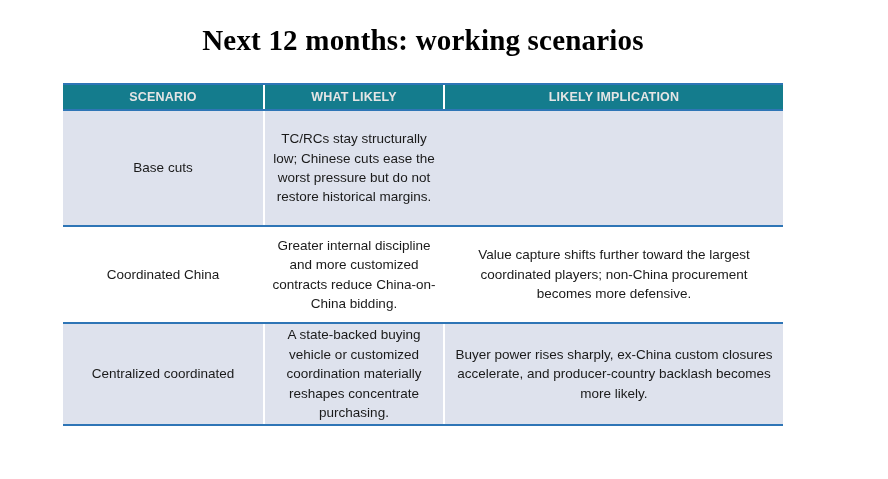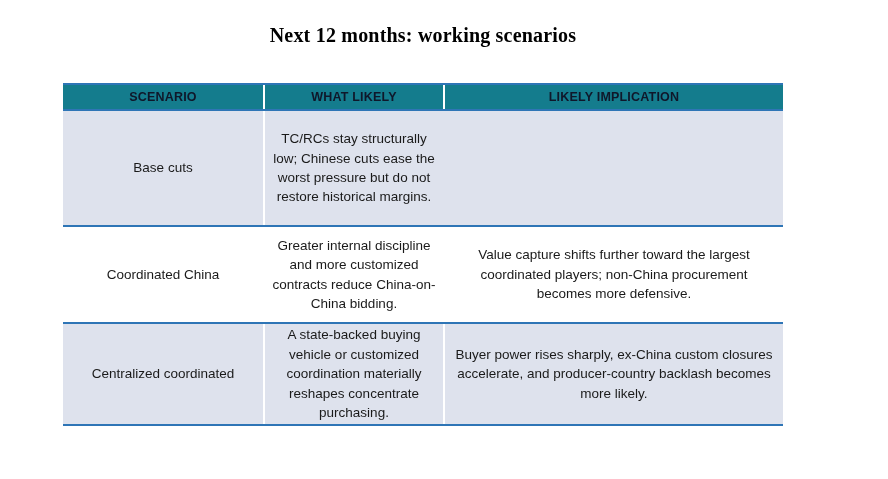--- a/index.html
+++ b/index.html
@@ -17,21 +17,21 @@
     inset: 0;
   }
   .title {
     position: absolute;
     left: 63px;
     width: 720px;
     top: 24px;
     text-align: center;
     font-family: "Liberation Serif", serif;
     font-weight: bold;
-    font-size: 20px;
+    font-size: 29px;
     color: #000000;
     letter-spacing: 0.2px;
   }
   .scenario-table {
     position: absolute;
     left: 63px;
     top: 83px;
     width: 720px;
     border-top: 2px solid #2E75B6;
     border-bottom: 2px solid #2E75B6;
@@ -39,21 +39,21 @@
   .t-row {
     display: grid;
     grid-template-columns: 200px 180px 340px;
   }
   .t-head {
     background: #147C8D;
     height: 26px;
     border-bottom: 2px solid #2E75B6;
   }
   .t-head .cell {
-    color: #0f172a;
+    color: #e5e5e5;
     font-weight: bold;
     font-size: 12.5px;
     letter-spacing: 0.2px;
   }
   .t-body-row { background: #ffffff; }
   .t-body-row.alt { background: #DEE2ED; }
   .t-body-row.r1 { height: 116px; border-bottom: 2px solid #2E75B6; }
   .t-body-row.r2 { height: 97px;  border-bottom: 2px solid #2E75B6; }
   .t-body-row.r3 { height: 100px; }
   .cell {

